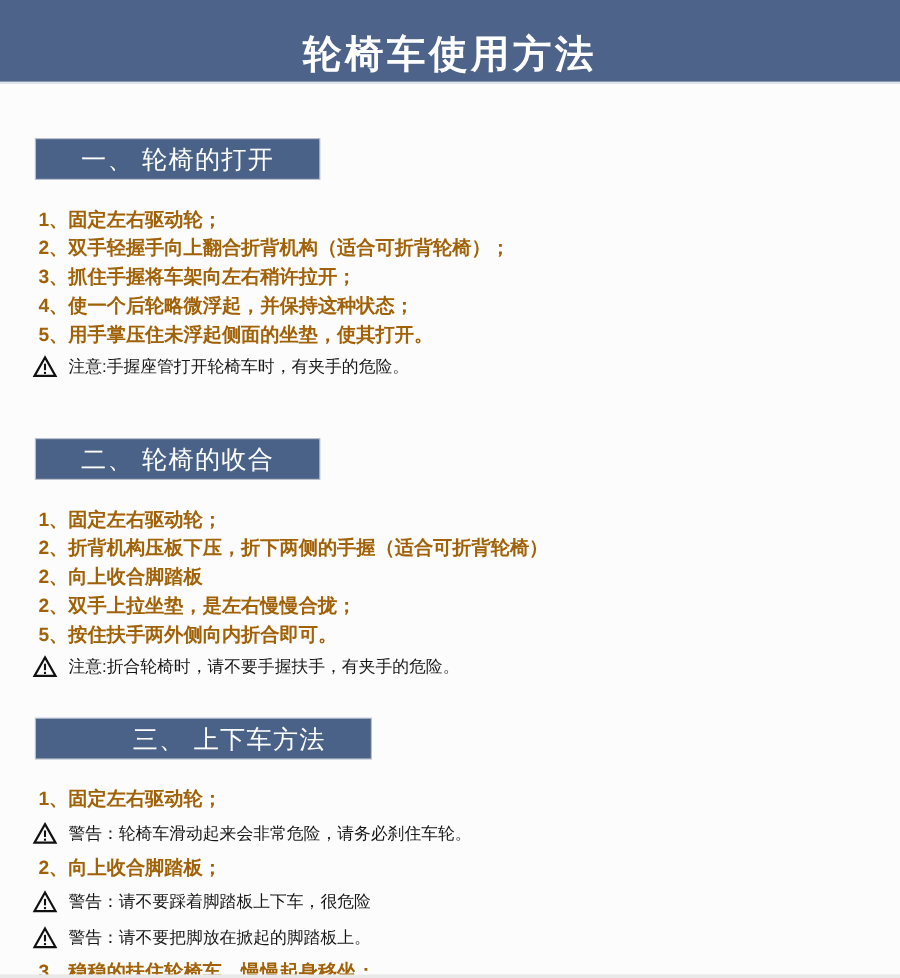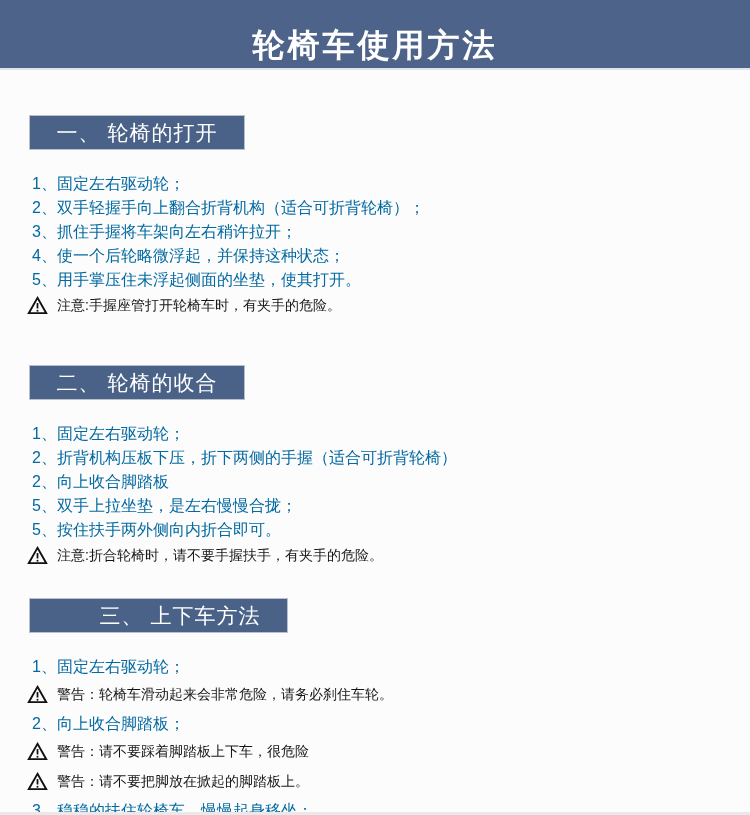--- a/index.html
+++ b/index.html
@@ -27,45 +27,46 @@
     font-weight: bold;
     letter-spacing: 3px;
     border-bottom: 2px solid #dfe3ea;
   }
   
   .content {
     padding: 0 30px 0 30px;
   }
   .section { }
   .section-header {
-    width: 214px;
+    width: 236px;
     height: 33px;
     background: #4a6288;
     color: #ffffff;
     font-size: 21px;
     letter-spacing: 1px;
     display: flex;
     align-items: center;
     justify-content: center;
     box-shadow: 0 0 0 1px rgba(60,80,115,0.35);
   }
   .section-1 .section-header { margin-top: 46px; }
   .section-2 .section-header { margin-top: 48px; }
   .section-3 .section-header { margin-top: 31px; padding-left: 43px; }
   .lines {
     margin-top: 23px;
     padding-left: 2px;
   }
   .line {
     display: flex;
     align-items: flex-start;
-    color: #0369a1;
+    color: #a16207;
     font-size: 16px;
     line-height: 23px;
     margin-bottom: 1px;
+    font-weight: bold;
   }
   .line.warning {
     color: #161616;
     font-weight: normal;
     font-size: 14px;
     line-height: 25px;
     margin-top: 2px;
     margin-bottom: 2px;
   }
   .section-3 .line { margin-bottom: 4px; }
@@ -140,21 +141,21 @@
           <div class="line item">
             <span class="line-text">1、固定左右驱动轮；</span>
           </div>
           <div class="line item">
             <span class="line-text">2、折背机构压板下压，折下两侧的手握（适合可折背轮椅）</span>
           </div>
           <div class="line item">
             <span class="line-text">2、向上收合脚踏板</span>
           </div>
           <div class="line item">
-            <span class="line-text">5、双手上拉坐垫，是左右慢慢合拢；</span>
+            <span class="line-text">2、双手上拉坐垫，是左右慢慢合拢；</span>
           </div>
           <div class="line item">
             <span class="line-text">5、按住扶手两外侧向内折合即可。</span>
           </div>
           <div class="line warning">
             <span class="warn-icon">
               <svg viewBox="0 0 24 24" fill="none" xmlns="http://www.w3.org/2000/svg">
                 <path d="M12 3.2 L22 20.8 L2 20.8 Z" stroke="#111" stroke-width="2.1" stroke-linejoin="miter" fill="none"></path>
                 <rect x="11" y="9.2" width="2" height="6.2" fill="#111"></rect>
                 <rect x="11" y="17" width="2" height="2" fill="#111"></rect>

